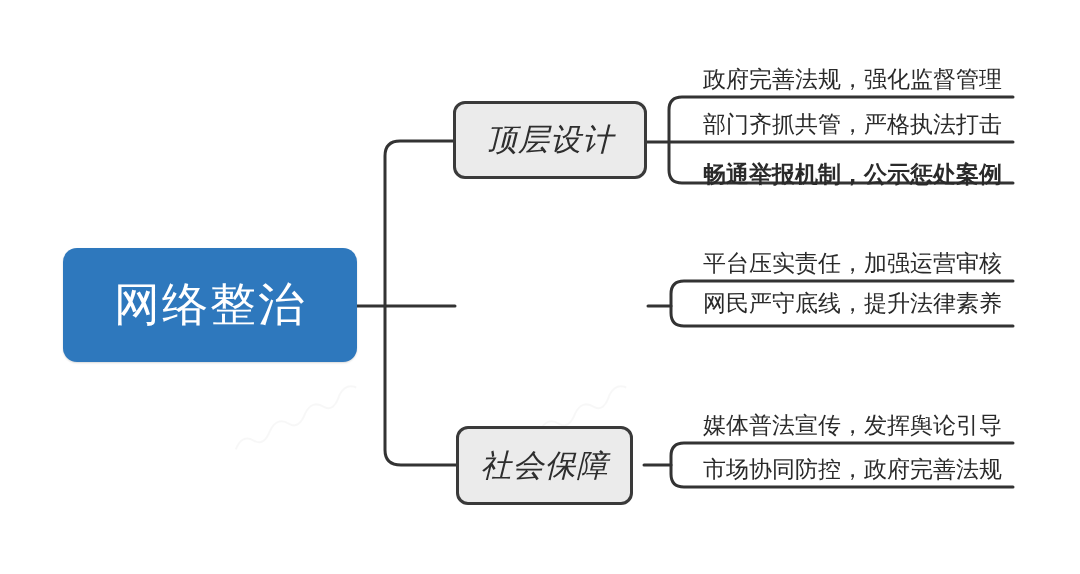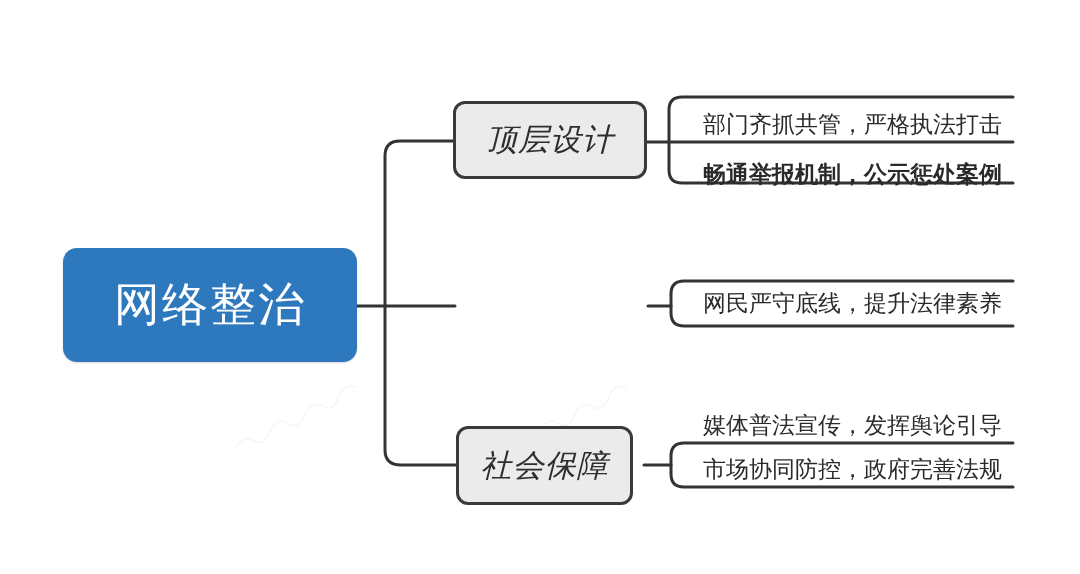--- a/index.html
+++ b/index.html
@@ -93,21 +93,23 @@
     <span>网络整治</span>
   </div>
 
   <div class="branch-node branch-1">
     <span>顶层设计</span>
   </div>
   <div class="branch-node branch-3">
     <span>社会保障</span>
   </div>
 
+  <div class="leaf" style="top:64px;">政府完善法规，强化监督管理</div>
   <div class="leaf" style="top:109px;">部门齐抓共管，严格执法打击</div>
   <div class="leaf" style="top:159px;font-weight:bold;">畅通举报机制，公示惩处案例</div>
 
+  <div class="leaf" style="top:248px;">平台压实责任，加强运营审核</div>
   <div class="leaf" style="top:288px;">网民严守底线，提升法律素养</div>
 
   <div class="leaf" style="top:410px;">媒体普法宣传，发挥舆论引导</div>
   <div class="leaf" style="top:454px;">市场协同防控，政府完善法规</div>
 
 </div>
 
 </body></html>

